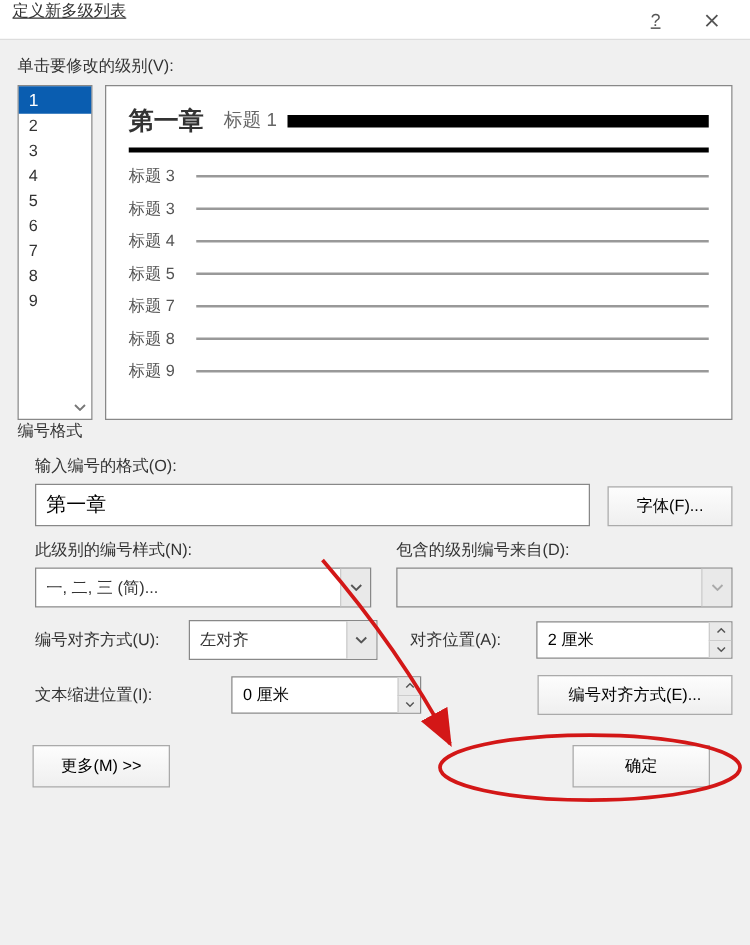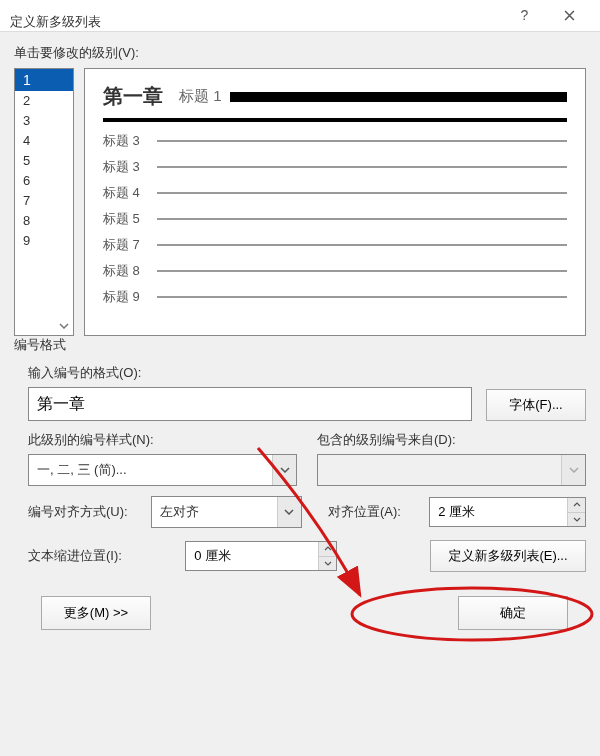--- a/index.html
+++ b/index.html
@@ -1,19 +1,19 @@
 <!DOCTYPE html>
 <html><head>
   <meta charset="utf-8">
   <style>
     * { box-sizing: border-box; margin: 0; padding: 0; font-family: "Microsoft YaHei", "SimSun", Arial, sans-serif; }
     body { width: 600px; height: 756px; background: #f0f0f0; font-size: 13px; color: #333; overflow: hidden; position: relative; }
 
     
-    .titlebar { height: 32px; background: #fff; border-bottom: 1px solid #ddd; display: flex; align-items: flex-end; padding: 0 8px 0 10px; }
+    .titlebar { height: 32px; background: #fff; border-bottom: 1px solid #ddd; display: flex; align-items: flex-start; padding: 0 8px 0 10px; text-decoration: underline; }
     .titlebar .title { flex: 1; font-size: 13px; color: #333; }
     .titlebar .sysbtn { width: 45px; height: 32px; display: flex; align-items: center; justify-content: center; }
     .titlebar .help { font-size: 14px; color: #555; }
     .titlebar .close svg { width: 11px; height: 11px; }
 
     .content { padding: 12px 14px 12px 14px; }
 
     .label-row { font-size: 13px; margin-bottom: 6px; }
 
     
@@ -61,21 +61,21 @@
     .pos-row .spacer { flex: 0 0 14px; }
     .pos-row .lbl2 { width: 96px; font-size: 13px; }
     .spinner { position: relative; width: 158px; }
     .spinner input { width: 100%; height: 30px; border: 1px solid #888; background: #fff; padding: 0 24px 0 8px; font-size: 13px; }
     .spinner .spinbtns { position: absolute; right: 1px; top: 1px; bottom: 1px; width: 18px; display: flex; flex-direction: column; }
     .spinner .sp { flex: 1; background: #e9e9e9; border-left: 1px solid #ccc; display: flex; align-items: center; justify-content: center; }
     .spinner .sp:first-child { border-bottom: 1px solid #ccc; }
     .spinner .sp svg { width: 8px; height: 5px; }
 
     .bottom-row { display: flex; gap: 60px; padding: 12px 18px 0 12px; }
-    .bottom-row .btn { min-width: 110px; height: 34px; margin-left: 15px; }
+    .bottom-row .btn { min-width: 110px; height: 34px; }
     .bottom-row .gap { flex: 1; }
 
     
     .overlay { position: absolute; left: 0; top: 0; pointer-events: none; }
   </style>
 </head>
 <body>
 
 <div class="titlebar">
   <div class="title">定义新多级列表</div>
@@ -226,21 +226,21 @@
               </svg>
             </div>
           <div class="sp">
               <svg viewBox="0 0 8 5">
                 <path d="M1 1 L4 4 L7 1" fill="none" stroke="#555" stroke-width="1.2"></path>
               </svg>
             </div>
         </div>
       </div>
       <span class="spacer"></span>
-      <button class="btn" style="min-width:156px">定义新多级列表(E)...</button>
+      <button class="btn" style="min-width:156px">编号对齐方式(E)...</button>
     </div>
   </div>
 
   <div class="bottom-row">
     <button class="btn"><span>更多(M) &gt;&gt;</span></button>
     <span class="gap"></span>
     <button class="btn">确定</button>
   </div>
 
 </div>

